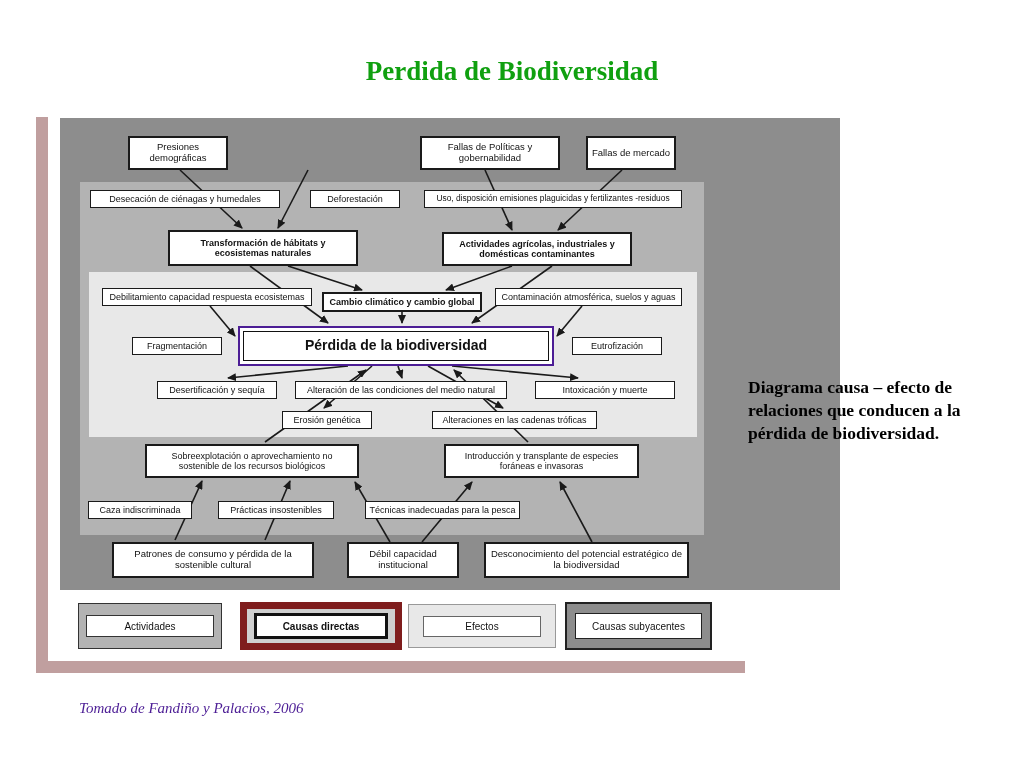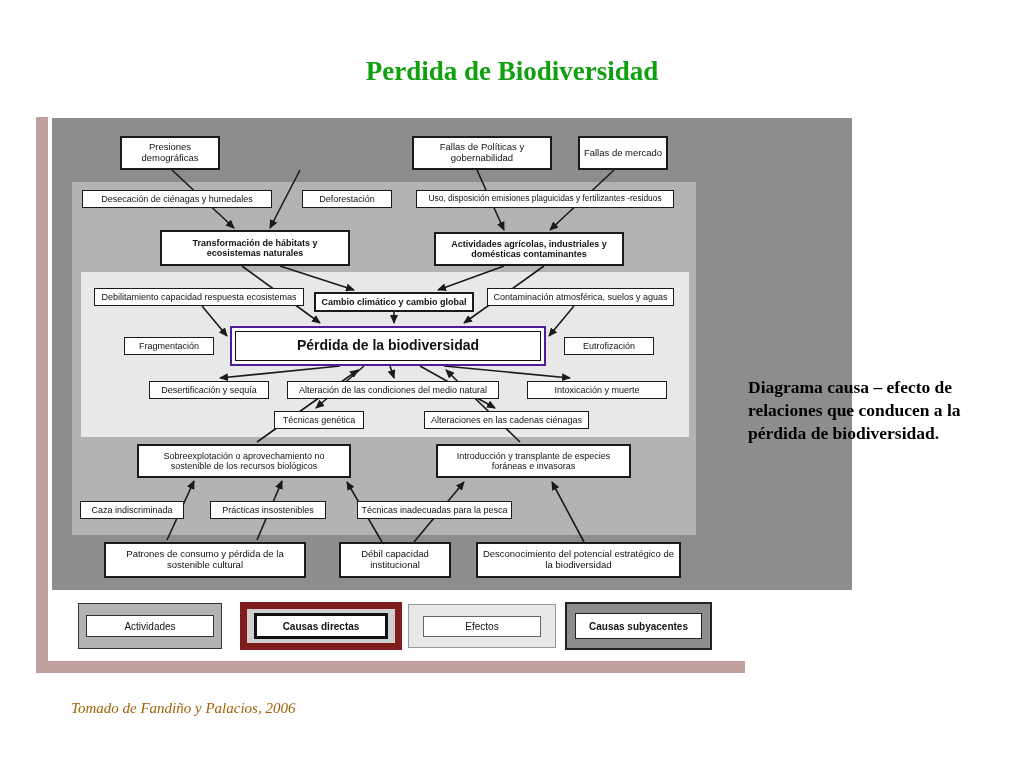--- a/index.html
+++ b/index.html
@@ -10,23 +10,22 @@
   .slide-title{
     position:absolute;left:0;top:56px;width:1024px;margin:0;
     text-align:center;font-family:"Liberation Serif",serif;font-weight:bold;
     font-size:27px;color:var(--title-green,#10a010);
   }
   .accent-bar{position:absolute;background:var(--frame-mauve,#c09f9f);}
   .accent-left{left:36px;top:117px;width:12px;height:556px;}
   .accent-bottom{left:36px;top:661px;width:709px;height:12px;}
 
   .diagram{
-    position:absolute;left:52px;top:118px;width:780px;height:472px;
+    position:absolute;left:60px;top:118px;width:780px;height:472px;
     background:var(--band-dark,#8d8d8d);
-    padding-left:20px;
   }
   .band{position:absolute;}
   .band-mid{left:20px;top:64px;width:624px;height:353px;background:var(--band-mid,#b3b3b3);}
   .band-light{left:29px;top:154px;width:608px;height:165px;background:var(--band-light,#e8e8e8);}
   .connectors{position:absolute;left:0;top:0;}
 
   .node{
     position:absolute;background:#fff;border:1px solid var(--box-border,#1a1a1a);
     box-sizing:border-box;display:flex;align-items:center;justify-content:center;
     text-align:center;font-size:9px;line-height:1.12;padding:1px 3px;color:#111;
@@ -39,40 +38,40 @@
     box-shadow:inset 0 0 0 3px #fff, inset 0 0 0 4px #111;
     font-weight:bold;font-size:14px;
   }
 
   .side-note{
     position:absolute;left:748px;top:340px;width:264px;
     font-family:"Liberation Serif",serif;font-weight:bold;font-size:17.5px;
     line-height:1.32;color:#000;margin-top:36px;
   }
   .credit{
-    position:absolute;left:71px;top:700px;
-    font-family:"Liberation Serif",serif;font-style:italic;font-size:15px;color:#a16207;
+    position:absolute;left:79px;top:700px;
+    font-family:"Liberation Serif",serif;font-style:italic;font-size:15px;color:#4c1d95;
   }
 
   .legend{
     position:absolute;display:flex;align-items:center;justify-content:center;
     box-sizing:border-box;
   }
   .legend-inner{
     background:#fff;display:flex;align-items:center;justify-content:center;
     font-size:10px;box-sizing:border-box;text-align:center;
   }
   .lg-actividades{left:78px;top:603px;width:144px;height:46px;background:var(--band-mid,#b3b3b3);border:1px solid #333;}
   .lg-actividades .legend-inner{width:128px;height:22px;border:1px solid #333;}
   .lg-causas-directas{left:240px;top:602px;width:162px;height:48px;background:#cfcfcf;border:7px solid #7f1d1d;}
   .lg-causas-directas .legend-inner{width:134px;height:26px;border:3px solid #111;font-weight:bold;}
   .lg-efectos{left:408px;top:604px;width:148px;height:44px;background:var(--band-light,#e8e8e8);border:1px solid #999;}
   .lg-efectos .legend-inner{width:118px;height:21px;border:1px solid #666;}
   .lg-causas-subyacentes{left:565px;top:602px;width:147px;height:48px;background:var(--band-dark,#8d8d8d);border:2px solid #222;}
-  .lg-causas-subyacentes .legend-inner{width:127px;height:26px;border:1px solid #222;font-weight:700;}
+  .lg-causas-subyacentes .legend-inner{width:127px;height:26px;border:1px solid #222;font-weight:400;}
 </style>
 </head>
 <body>
 
 <h1 class="slide-title">Perdida de Biodiversidad</h1>
 
 <div class="accent-bar accent-left"></div>
 <div class="accent-bar accent-bottom"></div>
 
 <div class="diagram">
@@ -128,22 +127,22 @@
   <div class="node small" style="left:435px;top:170px;width:187px;height:18px">Contaminación atmosférica, suelos y aguas</div>
 
   <div class="node small" style="left:72px;top:219px;width:90px;height:18px">Fragmentación</div>
   <div class="node main" style="left:178px;top:208px;width:316px;height:40px">Pérdida de la biodiversidad</div>
   <div class="node small" style="left:512px;top:219px;width:90px;height:18px">Eutrofización</div>
 
   <div class="node small" style="left:97px;top:263px;width:120px;height:18px">Desertificación y sequía</div>
   <div class="node small" style="left:235px;top:263px;width:212px;height:18px">Alteración de las condiciones del medio natural</div>
   <div class="node small" style="left:475px;top:263px;width:140px;height:18px">Intoxicación y muerte</div>
 
-  <div class="node small" style="left:222px;top:293px;width:90px;height:18px">Técnicas genética</div>
-  <div class="node small" style="left:372px;top:293px;width:165px;height:18px">Alteraciones en las cadenas ciénagas</div>
+  <div class="node small" style="left:222px;top:293px;width:90px;height:18px">Erosión genética</div>
+  <div class="node small" style="left:372px;top:293px;width:165px;height:18px">Alteraciones en las cadenas tróficas</div>
 
   <div class="node heavy" style="left:85px;top:326px;width:214px;height:34px;font-size:9px">Sobreexplotación o aprovechamiento no sostenible de los recursos biológicos</div>
   <div class="node heavy" style="left:384px;top:326px;width:195px;height:34px;font-size:9px">Introducción y transplante de especies foráneas e invasoras</div>
 
   <div class="node small" style="left:28px;top:383px;width:104px;height:18px">Caza indiscriminada</div>
   <div class="node small" style="left:158px;top:383px;width:116px;height:18px">Prácticas insostenibles</div>
   <div class="node small" style="left:305px;top:383px;width:155px;height:18px">Técnicas inadecuadas para la pesca</div>
 
   <div class="node heavy" style="left:52px;top:424px;width:202px;height:36px">Patrones de consumo y pérdida de la sostenible cultural</div>
   <div class="node heavy" style="left:287px;top:424px;width:112px;height:36px">Débil capacidad institucional</div>

